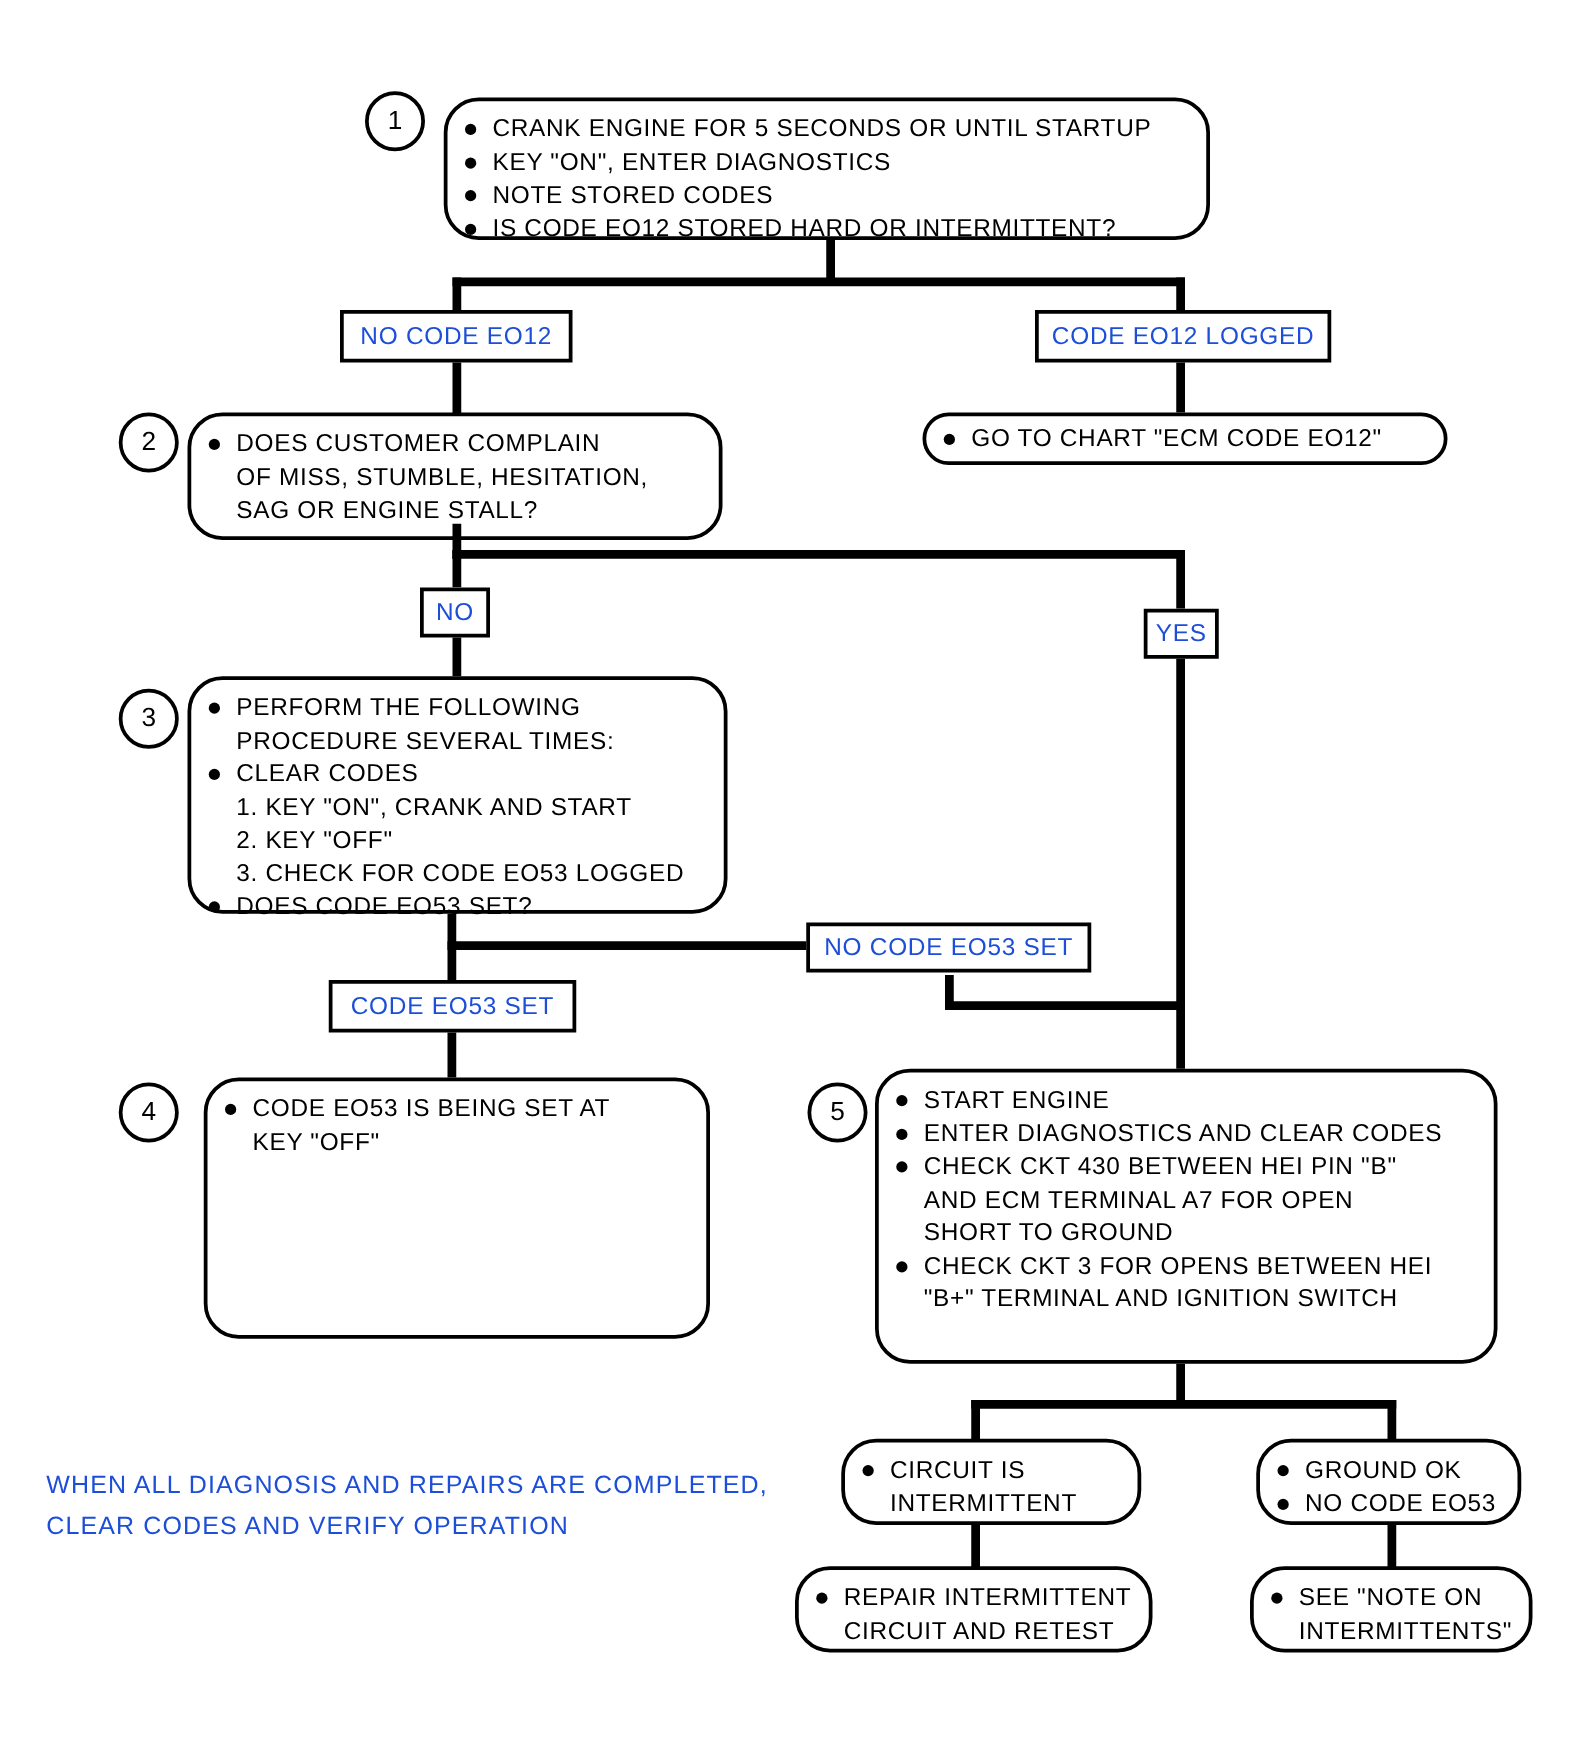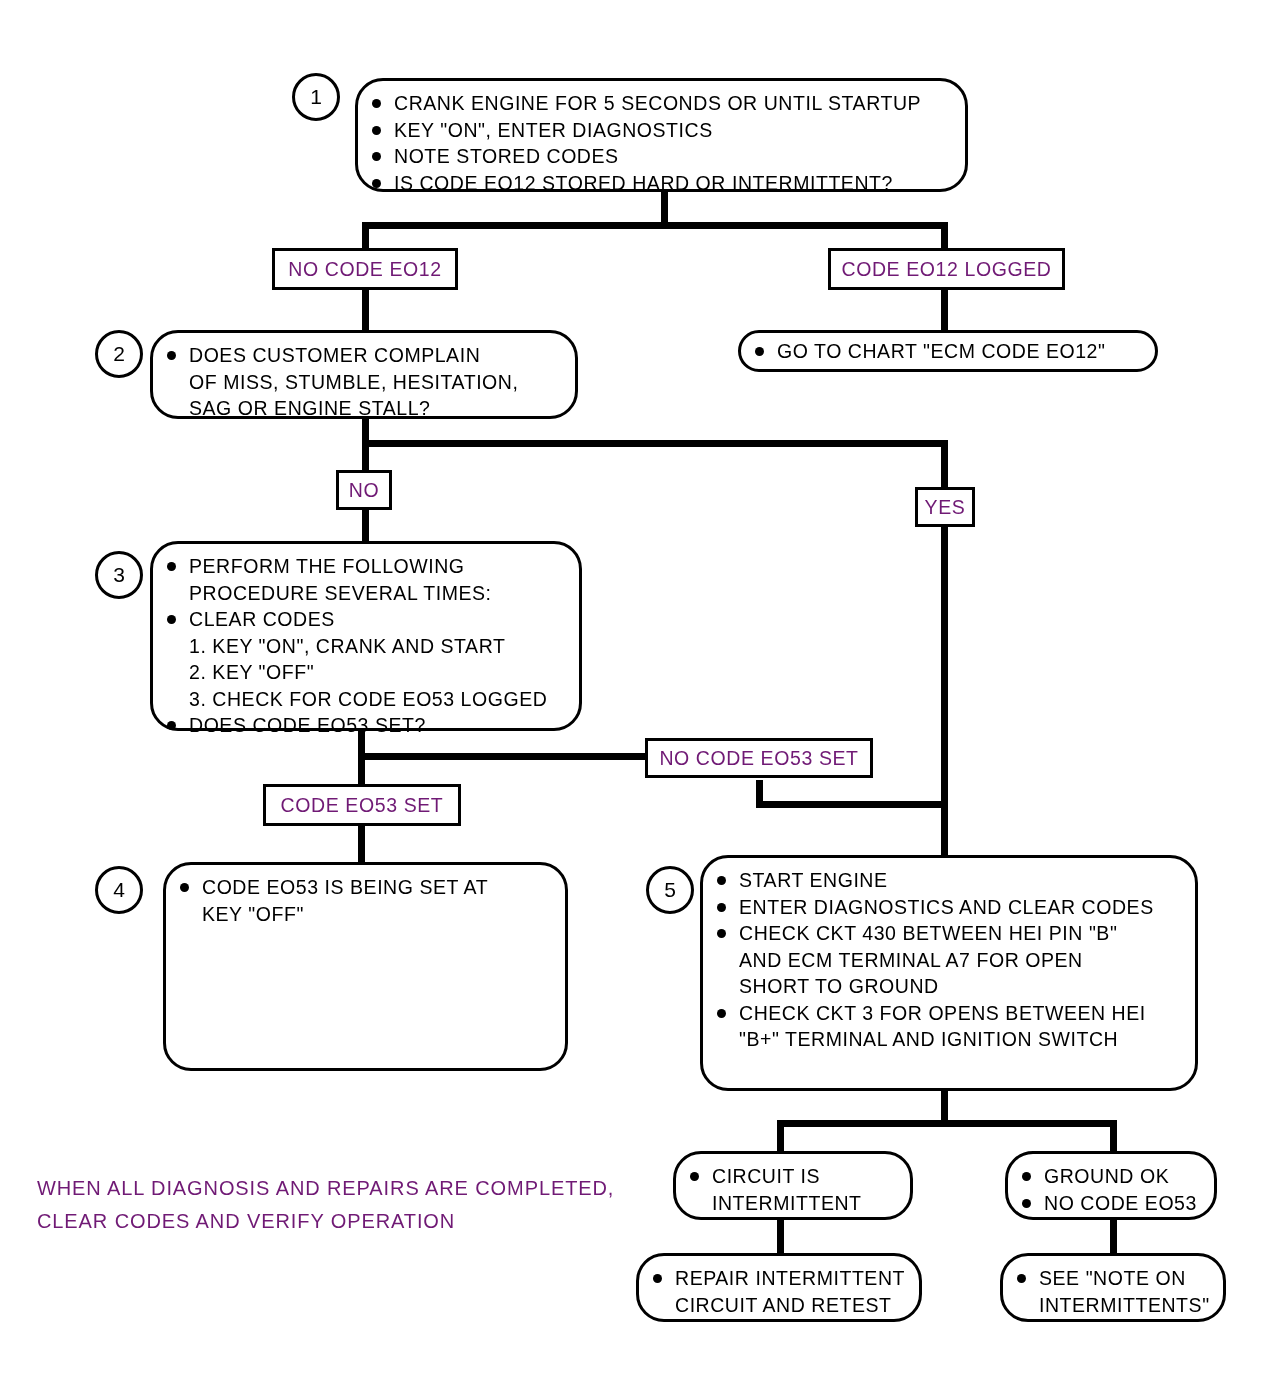--- a/index.html
+++ b/index.html
@@ -16,21 +16,21 @@
     box-sizing:border-box;
     border:3px solid #000;
     background:#fff;
     color:#000;
   }
   .blabel{
     position:absolute;
     box-sizing:border-box;
     border:3px solid #000;
     background:#fff;
-    color:#701a75;
+    color:#1d4ed8;
     display:flex;align-items:center;justify-content:center;
     font-size:19.5px;
     letter-spacing:0.6px;
     white-space:nowrap;
   }
   
   ul.bl{
     list-style:none;
     margin:0;padding:0;
   }
@@ -71,21 +71,21 @@
     color:#000;
   }
   
   .ln{position:absolute;background:#000;}
   
   .note{
     position:absolute;
     font-size:20px;
     line-height:33px;
     letter-spacing:0.9px;
-    color:#701a75;
+    color:#1d4ed8;
     white-space:pre-line;
   }
 </style>
 </head>
 <body>
 
 <div id="page">
 
   <div class="circle" style="left:292px;top:73px;">1</div>
   <div class="box bodypad" style="left:355px;top:78px;width:613px;height:114px;">
@@ -102,21 +102,21 @@
   <div class="ln" style="left:362px;top:222px;width:7px;height:28px;"></div>
   <div class="ln" style="left:941px;top:222px;width:7px;height:28px;"></div>
 
   <div class="blabel" style="left:272px;top:248px;width:186px;height:42px;">NO CODE EO12</div>
   <div class="blabel" style="left:828px;top:248px;width:237px;height:42px;">CODE EO12 LOGGED</div>
 
   <div class="ln" style="left:362px;top:290px;width:7px;height:42px;"></div>
   <div class="ln" style="left:941px;top:290px;width:7px;height:40px;"></div>
 
   <div class="circle" style="left:95px;top:330px;">2</div>
-  <div class="box bodypad" style="left:150px;top:330px;width:428px;height:89px;">
+  <div class="box bodypad" style="left:150px;top:330px;width:428px;height:102px;">
     <ul class="bl">
       <li>DOES CUSTOMER COMPLAIN
 OF MISS, STUMBLE, HESITATION,
 SAG OR ENGINE STALL?</li>
     </ul>
   </div>
 
   <div class="box bodypad" style="left:738px;top:330px;width:420px;height:42px;padding-top:5px;">
     <ul class="bl">
       <li>GO TO CHART "ECM CODE EO12"</li>

